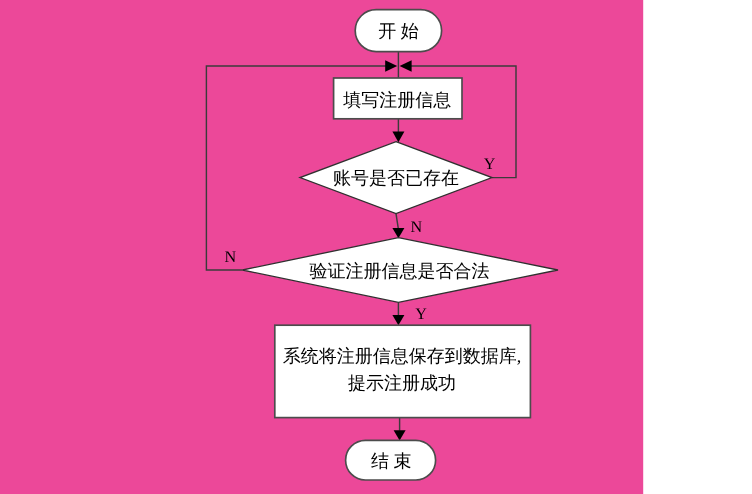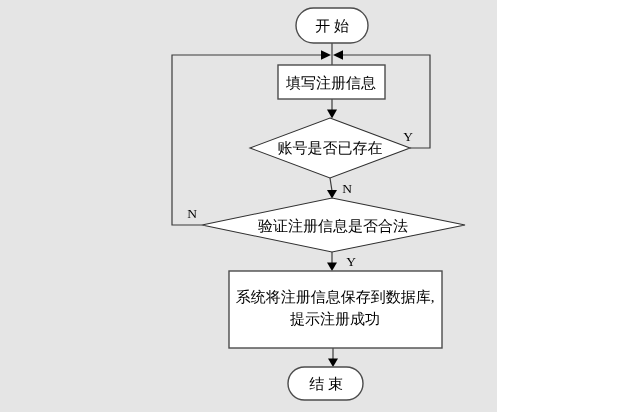--- a/index.html
+++ b/index.html
@@ -2,23 +2,23 @@
 <html><head>
 <meta charset="utf-8">
 <style>
   html, body {
     margin: 0;
     padding: 0;
     background: #ffffff;
   }
   .stage {
     position: relative;
-    width: 497px;
+    width: 536px;
     height: 412px;
-    background: #e5e5e5;
+    background: #ec4899;
     overflow: hidden;
     font-family: "Liberation Serif", "DejaVu Serif", serif;
   }
   svg { display: block; }
   .terminator-shape, .process-shape {
     fill: #ffffff;
     stroke: #4c4c4c;
     stroke-width: 1.4;
   }
   .decision-shape {

